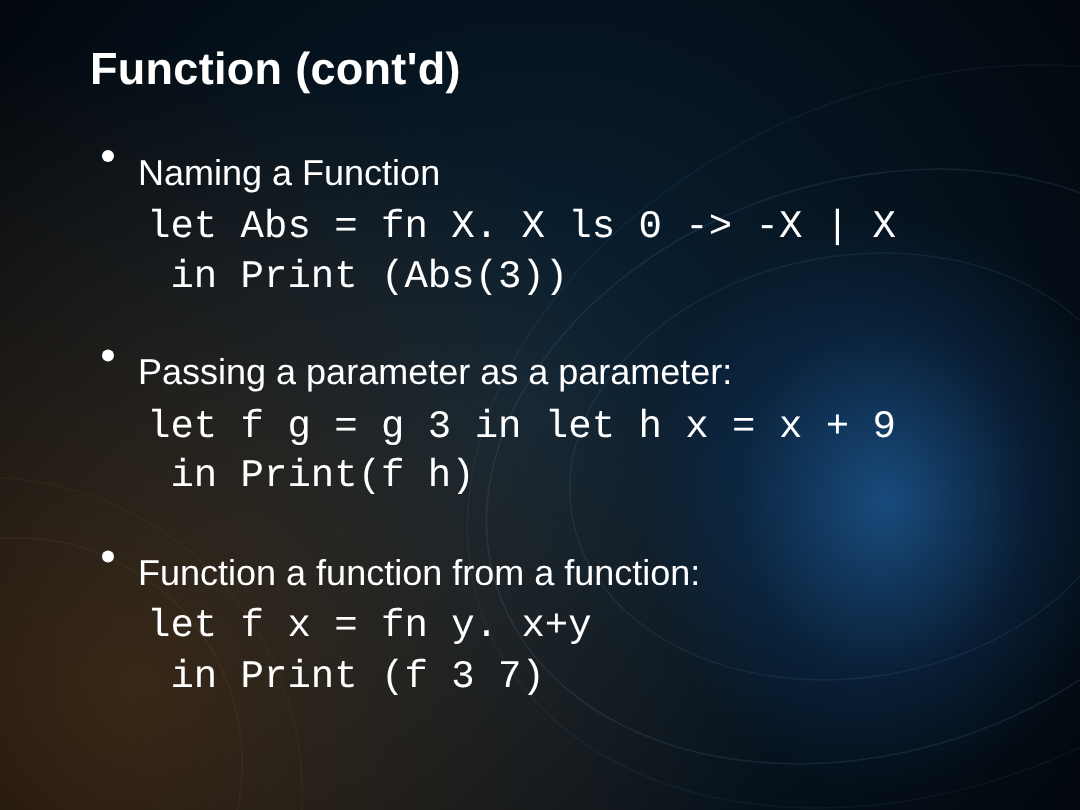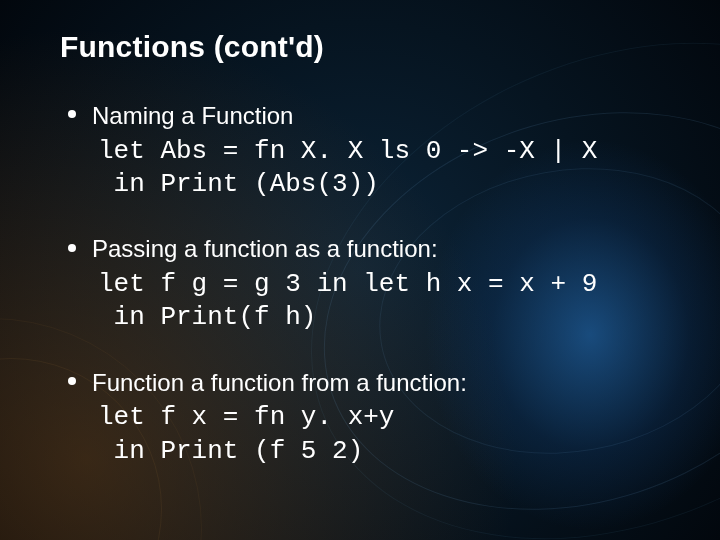--- a/index.html
+++ b/index.html
@@ -44,21 +44,21 @@
     list-style: none;
     margin: 0;
     padding: 0;
     width: 600px;
   }
   ul.bullets > li {
     margin-bottom: 34px;
   }
   .bullet-row {
     display: flex;
-    align-items: center;
+    align-items: flex-start;
   }
   .dot {
     display: inline-block;
     width: 8px;
     height: 8px;
     background: #fff;
     border-radius: 50%;
     margin: 0 16px 0 8px;
     flex: 0 0 auto;
     position: relative;
@@ -80,41 +80,41 @@
 </head>
 <body>
 
 <div class="slide">
   <div class="swirl sw1"></div>
   <div class="swirl sw2"></div>
   <div class="swirl sw3"></div>
   <div class="swirl sw4"></div>
   <div class="swirl sw5"></div>
 
-  <h1 class="title">Functions (cont'd)</h1>
+  <h1 class="title">Function (cont'd)</h1>
 
   <ul class="bullets">
     <li>
       <div class="bullet-row">
         <span class="dot"></span>
         <span class="bullet-text">Naming a Function</span>
       </div>
       <pre class="code">let Abs = fn X. X ls 0 -&gt; -X | X
  in Print (Abs(3))</pre>
     </li>
     <li>
       <div class="bullet-row">
         <span class="dot"></span>
-        <span class="bullet-text">Passing a function as a function:</span>
+        <span class="bullet-text">Passing a parameter as a parameter:</span>
       </div>
       <pre class="code">let f g = g 3 in let h x = x + 9
  in Print(f h)</pre>
     </li>
     <li>
       <div class="bullet-row">
         <span class="dot"></span>
         <span class="bullet-text">Function a function from a function:</span>
       </div>
       <pre class="code">let f x = fn y. x+y
- in Print (f 5 2)</pre>
+ in Print (f 3 7)</pre>
     </li>
   </ul>
 </div>
 
 </body></html>

